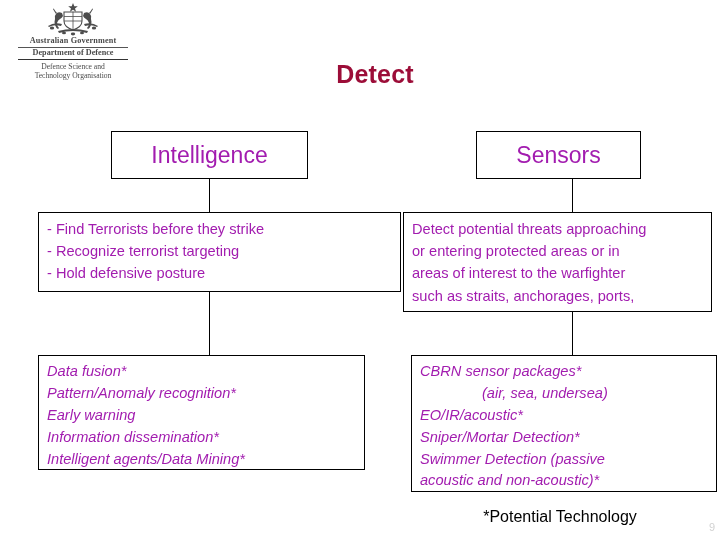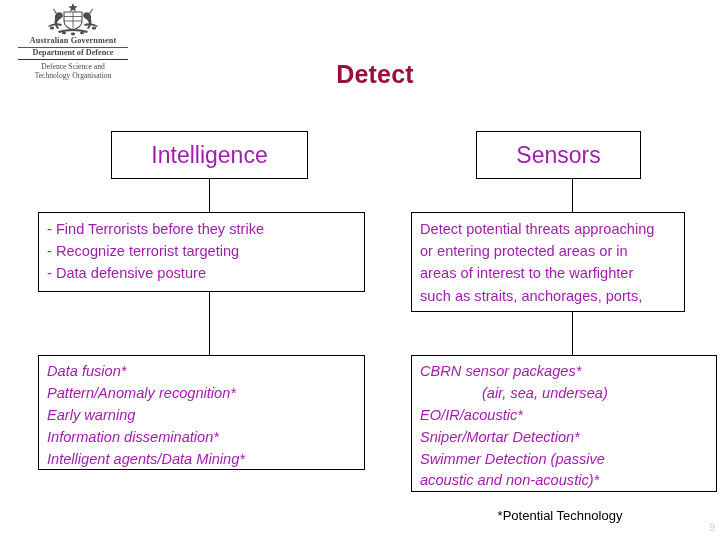--- a/index.html
+++ b/index.html
@@ -112,21 +112,21 @@
     border-left: 1.4px solid #000000;
   }
 
   
   #footnote {
     position: absolute;
     left: 420px;
     top: 508px;
     width: 250px;
     text-align: center;
-    font-size: 13px;
+    font-size: 16px;
     color: #000000;
   }
   #pagenum {
     position: absolute;
     left: 694px;
     top: 521px;
     font-size: 11px;
     color: #d2d2d2;
   }
 </style>
@@ -171,43 +171,43 @@
   </div>
 
   <div id="title" style="color: rgb(156, 13, 56);">Detect</div>
 
   <div class="box head-box" style="left:96px; top:131px; width:197px; height:48px;">
     <span>Intelligence</span>
   </div>
 
   <div class="conn" style="left:194px; top:179px; height:33px;"></div>
 
-  <div class="box text-box" style="left:23px; top:212px; width:327px; height:80px;">
+  <div class="box text-box" style="left:23px; top:212px; width:363px; height:80px;">
     <div class="line">- Find Terrorists before they strike</div>
     <div class="line">- Recognize terrorist targeting</div>
-    <div class="line">- Data defensive posture</div>
+    <div class="line">- Hold defensive posture</div>
   </div>
 
   <div class="conn" style="left:194px; top:292px; height:63px;"></div>
 
   <div class="box text-box italic" style="left:23px; top:355px; width:327px; height:115px;">
     <div class="line">Data fusion*</div>
     <div class="line">Pattern/Anomaly recognition*</div>
     <div class="line">Early warning</div>
     <div class="line">Information dissemination*</div>
     <div class="line">Intelligent agents/Data Mining*</div>
   </div>
 
   <div class="box head-box" style="left:461px; top:131px; width:165px; height:48px;">
     <span>Sensors</span>
   </div>
 
   <div class="conn" style="left:557px; top:179px; height:33px;"></div>
 
-  <div class="box text-box" style="left:396px; top:212px; width:274px; height:100px;">
+  <div class="box text-box" style="left:388px; top:212px; width:309px; height:100px;">
     <div class="line">Detect potential threats approaching</div>
     <div class="line">or entering protected areas or in</div>
     <div class="line">areas of interest to the warfighter</div>
     <div class="line">such as straits, anchorages, ports,</div>
   </div>
 
   <div class="conn" style="left:557px; top:312px; height:43px;"></div>
 
   <div class="box text-box italic" style="left:396px; top:355px; width:306px; height:137px;">
     <div class="line">CBRN sensor packages*</div>

